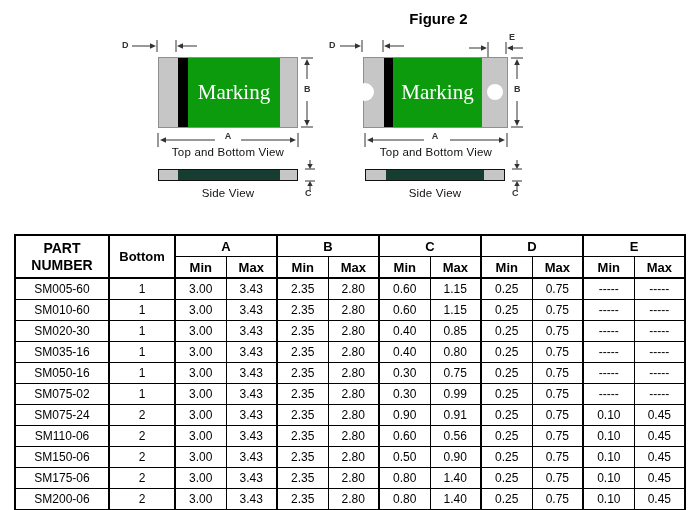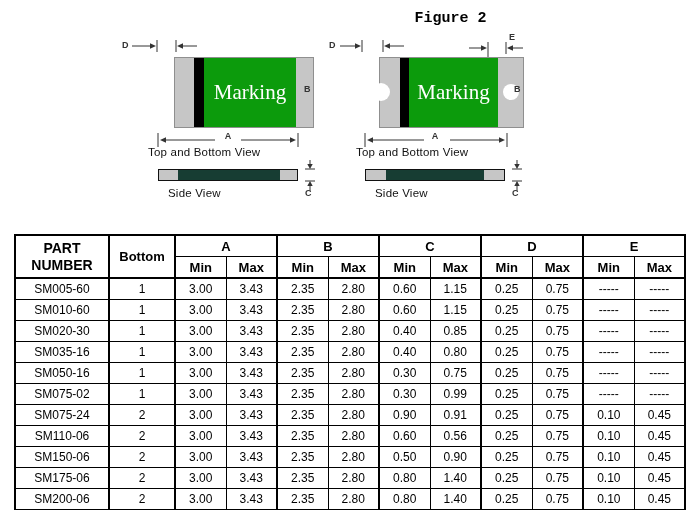--- a/index.html
+++ b/index.html
@@ -2,22 +2,22 @@
 <html style="--green: #0c9b0c; --cap: #c6c6c6; --stripe: #000000; --sidedark: #173d33;"><head>
 <meta charset="utf-8">
 <style>
   html,body{margin:0;padding:0;background:#fff;}
   .canvas{position:relative;width:700px;height:510px;background:#fff;
           font-family:"Liberation Sans",sans-serif;overflow:hidden;}
   .abs{position:absolute;}
   .fig-title{font-size:15px;font-weight:bold;color:#000;text-align:center;}
   .dim-letter{font-size:9px;font-weight:bold;color:#333;line-height:1;}
   .ctr{text-align:center;}
-  .view-label{font-size:11.5px;color:#111;letter-spacing:.2px;}
-  .component{display:flex;box-sizing:border-box;border:1px solid #8f8f8f;margin-left:16px;}
+  .view-label{font-size:11.5px;color:#111;text-align:center;letter-spacing:.2px;}
+  .component{display:flex;box-sizing:border-box;border:1px solid #8f8f8f;}
   .cap{background:var(--cap,#c6c6c6);}
   .stripe{background:var(--stripe,#000);}
   .body-green{background:var(--green,#0c9b0c);flex:1;display:flex;
               align-items:center;justify-content:center;}
   .marking{color:#fff;font-family:"Liberation Serif",serif;font-size:21px;}
   .notch{position:absolute;background:#fff;border-radius:50%;}
   .sidebar-strip{display:flex;box-sizing:border-box;border:1px solid #111;}
   .sv-dark{background:var(--sidedark,#173d33);flex:1;}
   .dims-svg{left:0;top:0;pointer-events:none;}
   .dims-svg line{stroke:#333;stroke-width:1;}
@@ -133,21 +133,21 @@
 
   <div class="abs sidebar-strip" style="left:158px;top:169px;width:140px;height:12px;">
     <div class="cap" style="width:19px;"></div>
     <div class="sv-dark"></div>
     <div class="cap" style="width:17px;"></div>
   </div>
 
   <span class="abs dim-letter" style="left:305px;top:189px;">C</span>
   <div class="abs view-label" style="left:168px;top:187px;width:120px;">Side View</div>
 
-  <div class="abs fig-title" style="left:378px;top:10px;width:145px;font-family:Liberation Mono, monospace;">Figure 2</div>
+  <div class="abs fig-title" style="left:366px;top:10px;width:145px;">Figure 2</div>
 
   <span class="abs dim-letter" style="left:329px;top:41px;">D</span>
   <span class="abs dim-letter" style="left:509px;top:33px;">E</span>
 
   <div class="abs component" style="left:363px;top:57px;width:145px;height:71px;position:absolute;">
     <div class="cap" style="width:20px;"></div>
     <div class="stripe" style="width:9px;"></div>
     <div class="body-green">
       <span class="marking">Marking</span>
     </div>

